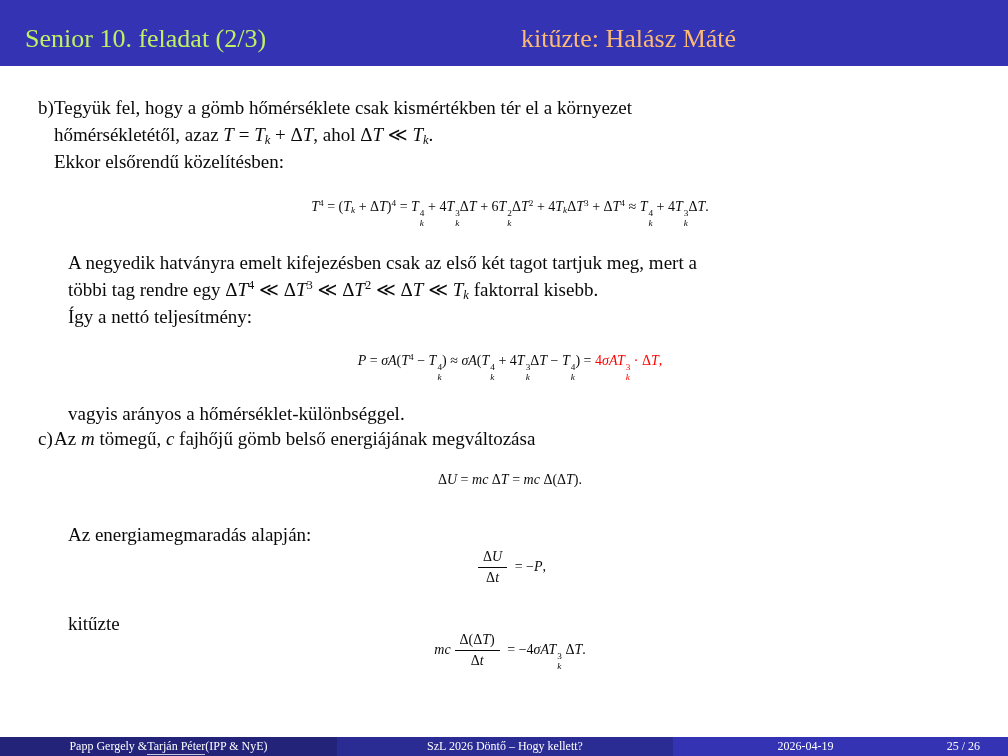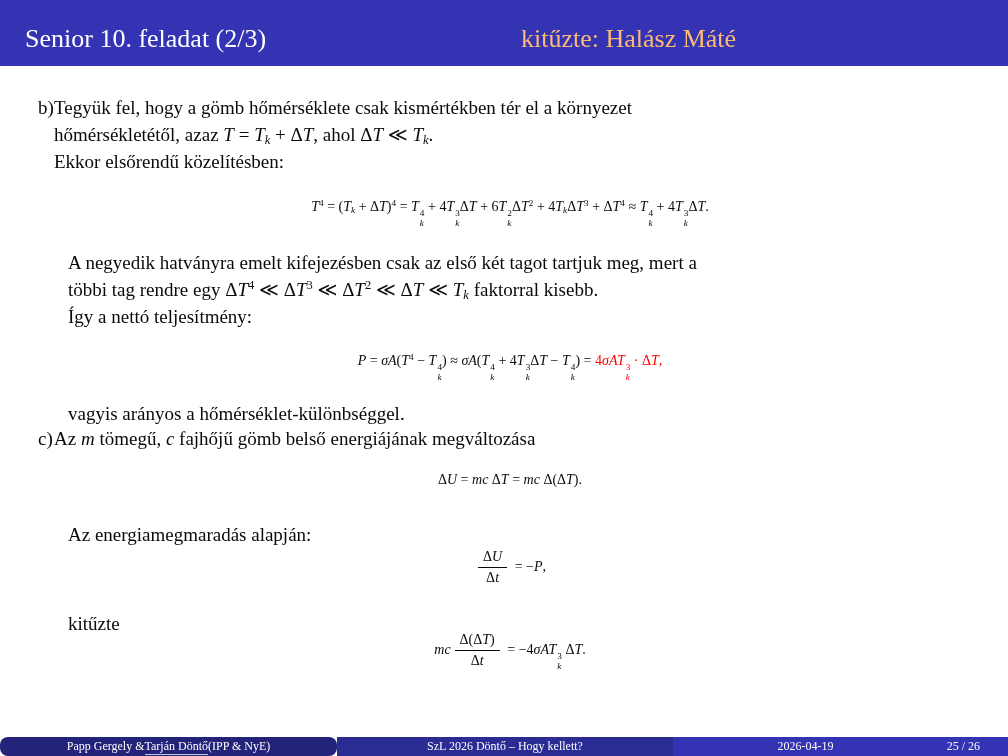--- a/index.html
+++ b/index.html
@@ -1,20 +1,20 @@
 <!DOCTYPE html>
 <html><head>
 <meta charset="utf-8">
 <style>
   html,body{margin:0;padding:0;background:#fff;}
   .slide{position:relative;width:1008px;height:756px;background:#ffffff;overflow:hidden;
          font-family:"Liberation Serif","DejaVu Serif",serif;color:#0a0a0a;}
   
   .hdr{position:absolute;top:0;left:0;width:1008px;height:66px;background:#3333b3;}
-  .hdr .title{position:absolute;left:25px;top:24px;font-size:26px;color:#ffffff;white-space:nowrap;}
+  .hdr .title{position:absolute;left:25px;top:24px;font-size:26px;color:#bef264;white-space:nowrap;}
   .hdr .credit{position:absolute;left:521px;top:24px;font-size:26px;color:#fdba74;white-space:nowrap;}
   
   .blk{position:absolute;left:68px;right:38px;font-size:19px;line-height:27px;}
   .item{left:38px;}
   .item .mk{position:absolute;left:0;top:0;}
   .item .tx{margin-left:16px;}
   .fm{position:absolute;left:46px;right:34px;text-align:center;font-size:14px;line-height:30px;white-space:nowrap;}
   
   .ital{font-style:italic;}
   .msup{font-size:66%;vertical-align:0.55em;line-height:0;}
@@ -22,21 +22,21 @@
   .supsub{display:inline-flex;flex-direction:column;align-items:flex-start;font-size:66%;
           line-height:1.08;vertical-align:-0.52em;margin-left:1px;}
   .supsub .ss-sub{font-style:italic;}
   .frac{display:inline-flex;flex-direction:column;align-items:center;vertical-align:middle;
         margin:8px 4px;line-height:1.3;}
   .frac .num{border-bottom:1.4px solid currentColor;padding:0 5px 1px 5px;}
   .frac .den{padding:1px 5px 0 5px;}
   
   .ftr{position:absolute;top:737px;left:0;width:1008px;height:19px;font-size:12px;color:#ffffff;}
   .fb{position:absolute;top:0;height:19px;display:flex;align-items:center;justify-content:center;white-space:nowrap;}
-  .fb1{left:0;width:337px;background:#232379;border-radius:8px;}
+  .fb1{left:0;width:337px;background:#232379;}
   .fb2{left:337px;width:336px;background:#2b2b94;}
   .fb3{left:673px;width:335px;background:#3333b3;}
   .fb3 .date{position:absolute;left:0;right:70px;text-align:center;}
   .fb3 .page{position:absolute;right:28px;}
   .link{border-bottom:1px solid rgba(255,255,255,0.75);}
 </style>
 </head>
 <body>
 
 <div class="slide">
@@ -119,21 +119,21 @@
         <span class="num"><span>Δ(Δ</span><span class="ital">T</span><span>)</span></span>
         <span class="den"><span>Δ</span><span class="ital">t</span></span>
       </span><span> = −4</span><span class="ital">σA</span><span class="ital">T</span><span class="supsub">
         <span class="ss-sup">3</span>
         <span class="ss-sub">k</span>
       </span><span> Δ</span><span class="ital">T</span><span>.</span></div>
 
   <div class="ftr">
     <div class="fb fb1">
       <span>Papp Gergely &amp; </span>
-      <span class="link">Tarján Döntő</span>
+      <span class="link">Tarján Péter</span>
       <span> (IPP &amp; NyE)</span>
     </div>
     <div class="fb fb2">
       <span>SzL 2026 Döntő – Hogy kellett?</span>
     </div>
     <div class="fb fb3">
       <span class="date">2026-04-19</span>
       <span class="page">25 / 26</span>
     </div>
   </div>

